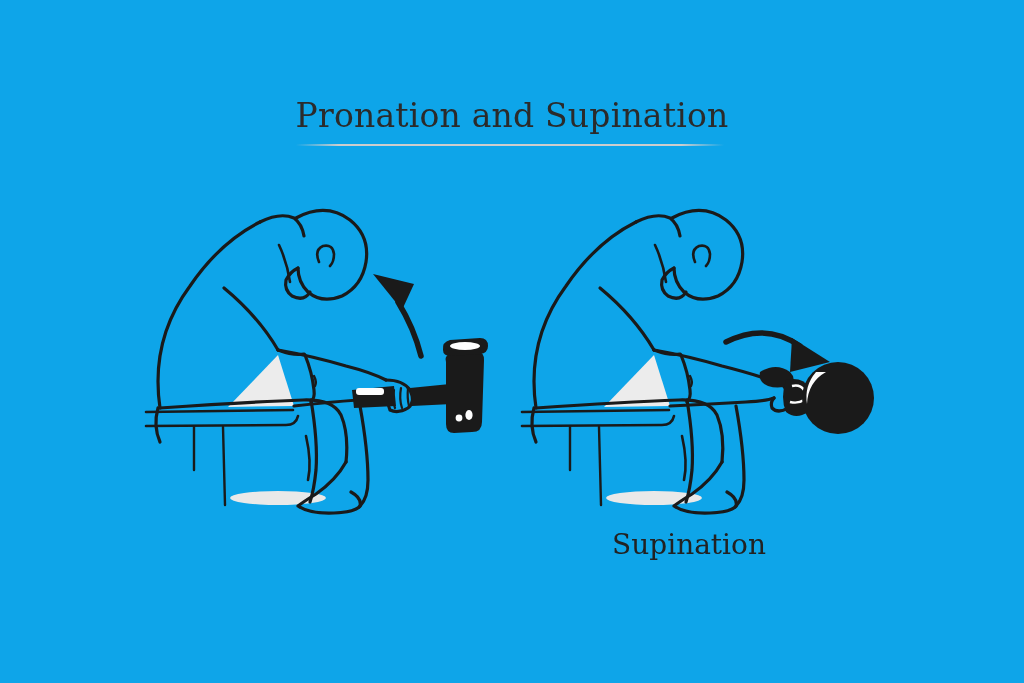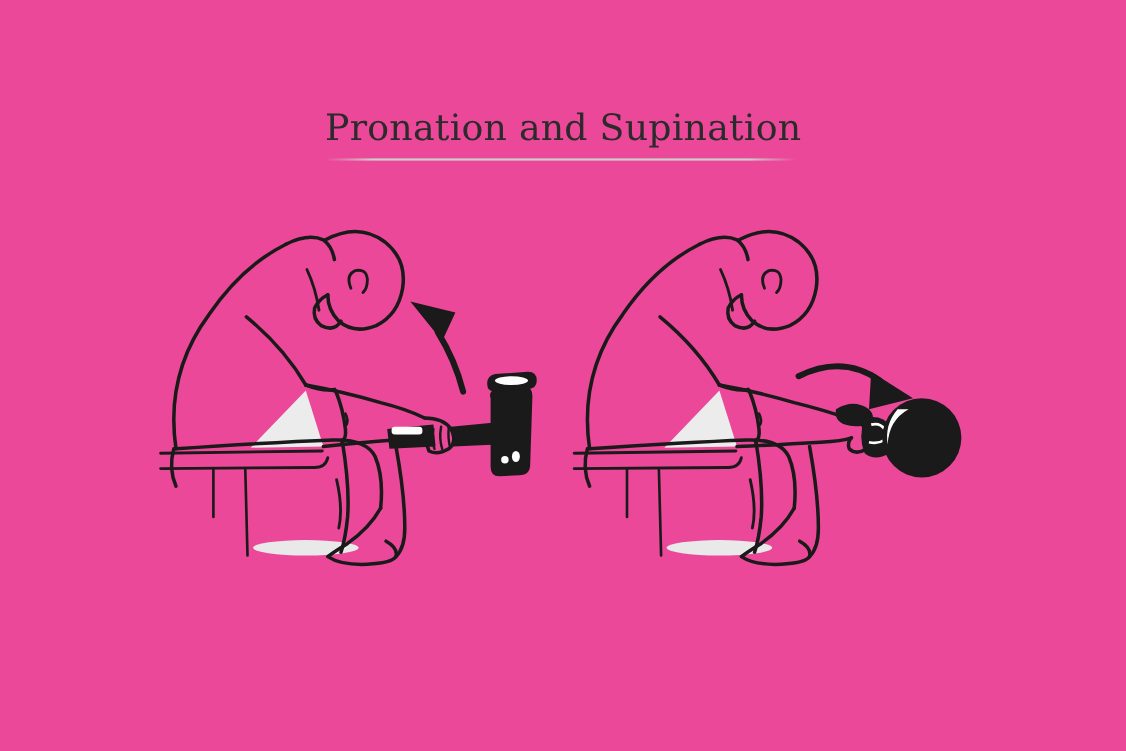--- a/index.html
+++ b/index.html
@@ -7,21 +7,21 @@
     padding: 0;
     background: #ffffff;
   }
   body {
     font-family: "Liberation Sans", sans-serif;
   }
   #page {
     position: relative;
     width: 1024px;
     height: 683px;
-    background: #ec4899;
+    background: #0ea5e9;
     overflow: hidden;
   }
   
   .title {
     position: absolute;
     left: 0;
     top: 96px;
     width: 1024px;
     text-align: center;
     font-family: "DejaVu Serif", "Liberation Serif", serif;
@@ -228,15 +228,16 @@
           <circle cx="364" cy="248" r="36" fill="#1a1a1a"></circle>
           <path d="M 342 222 Q 330 236 333 254 Q 334 232 352 222 Z" fill="#fdfdfd"></path>
         </g>
 
         <g>
           <path d="M 252 192 Q 292 172 326 196" fill="none" stroke="#1a1a1a" stroke-width="5.5" stroke-linecap="round"></path>
           <path d="M 318 188 L 356 212 L 316 222 Z" fill="#1a1a1a"></path>
         </g>
       </svg>
     </div>
+    <div class="panel-caption">Supination</div>
   </div>
 
 </div>
 
 </body></html>

